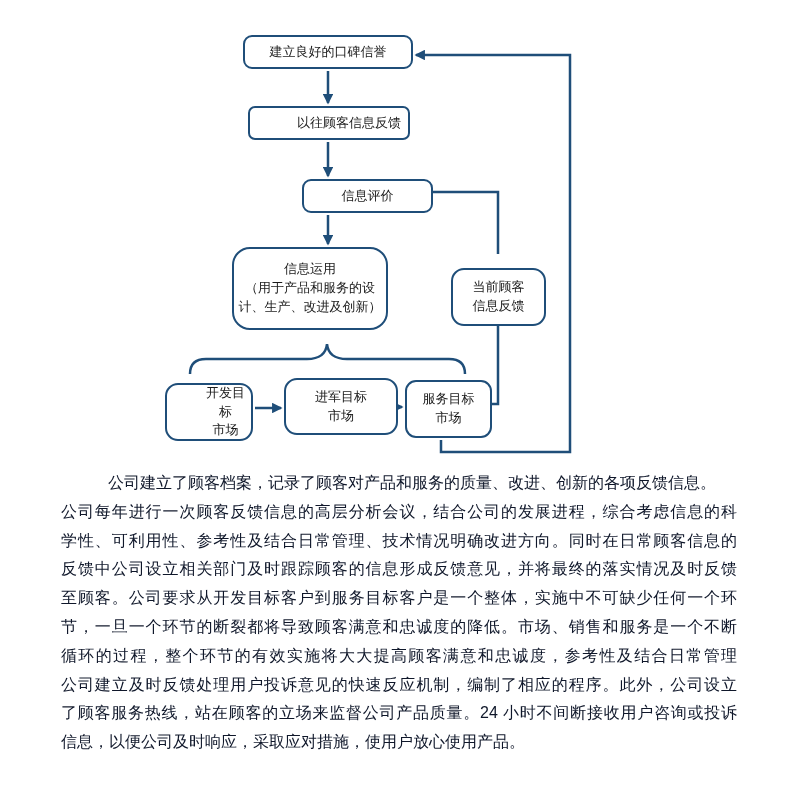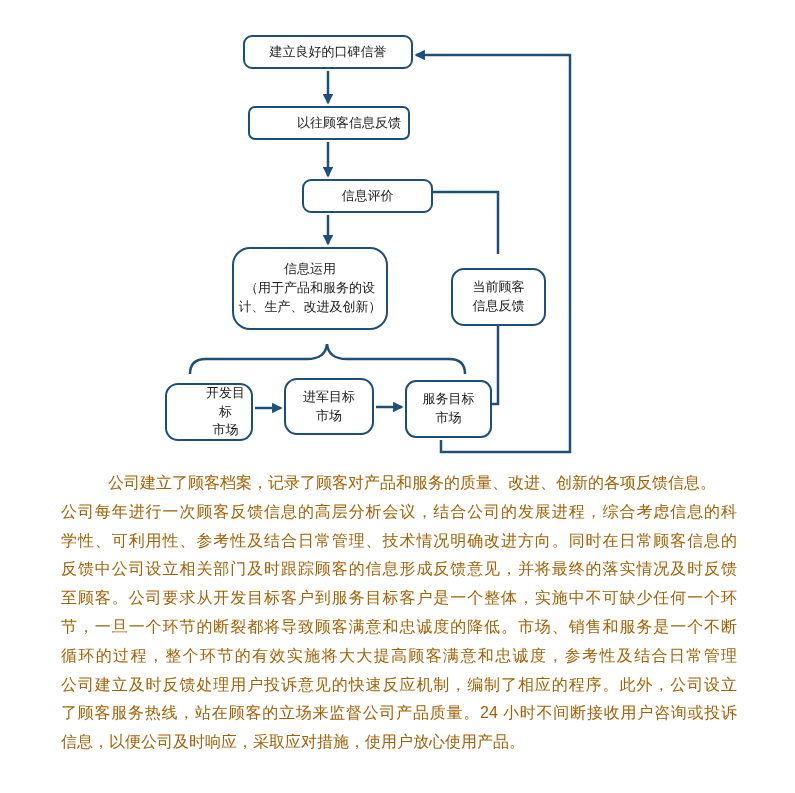--- a/index.html
+++ b/index.html
@@ -29,31 +29,31 @@
     color: #1a1a1a;
     border-style: solid;
     border-width: 2.5px;
   }
   .b1 { left: 243px; top: 35px;  width: 170px; height: 34px; border-radius: 9px;  }
   .b2 { left: 248px; top: 106px; width: 162px; height: 34px; border-radius: 7px; padding-left: 40px;  }
   .b3 { left: 262px; top: 179px; width: 131px; height: 34px; border-radius: 9px; margin-left: 40px;  }
   .b4 { left: 232px; top: 247px; width: 156px; height: 83px; border-radius: 18px; }
   .b5 { left: 451px; top: 256px; width: 95px;  height: 58px; border-radius: 13px; margin-top: 12px; }
   .b6 { left: 165px; top: 383px; width: 88px;  height: 58px; border-radius: 13px; padding-left: 33px; }
-  .b7 { left: 284px; top: 378px; width: 90px;  height: 57px; border-radius: 13px; }
+  .b7 { left: 284px; top: 378px; width: 114px;  height: 57px; border-radius: 13px; }
   .b8 { left: 405px; top: 380px; width: 87px;  height: 58px; border-radius: 11px; }
   
   .body-text {
     position: absolute;
     left: 61px;
     top: 469px;
     width: 676px;
     font-size: 16px;
     line-height: 28.8px;
-    color: #a16207;
+    color: #0f172a;
   }
   .pline { text-align: justify; text-align-last: justify; }
   .pline.first { text-indent: 47px; text-align: left; text-align-last: auto; }
   .pline.last  { text-align: left; text-align-last: auto; }
 </style>
 </head>
 <body>
 
 <div class="page">
 

